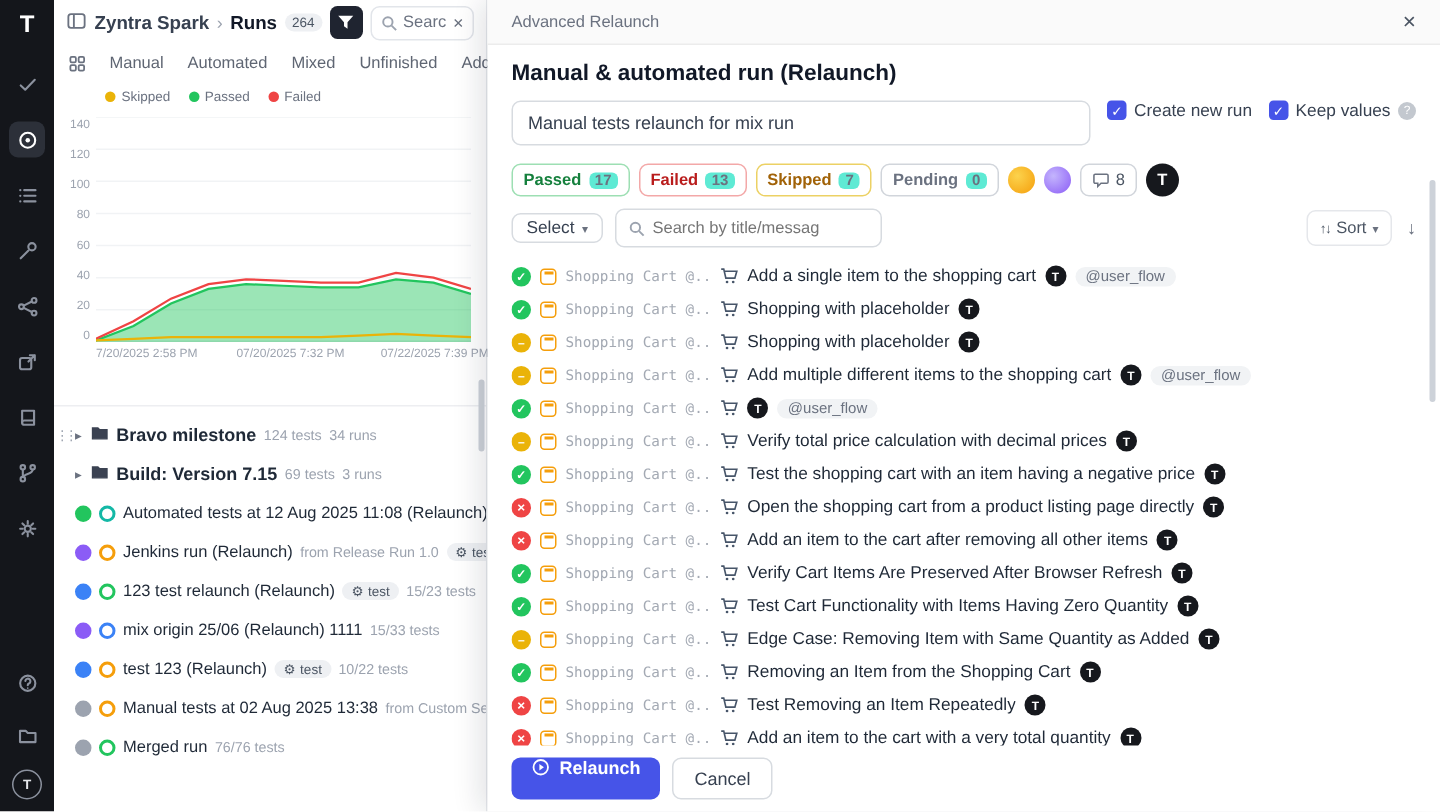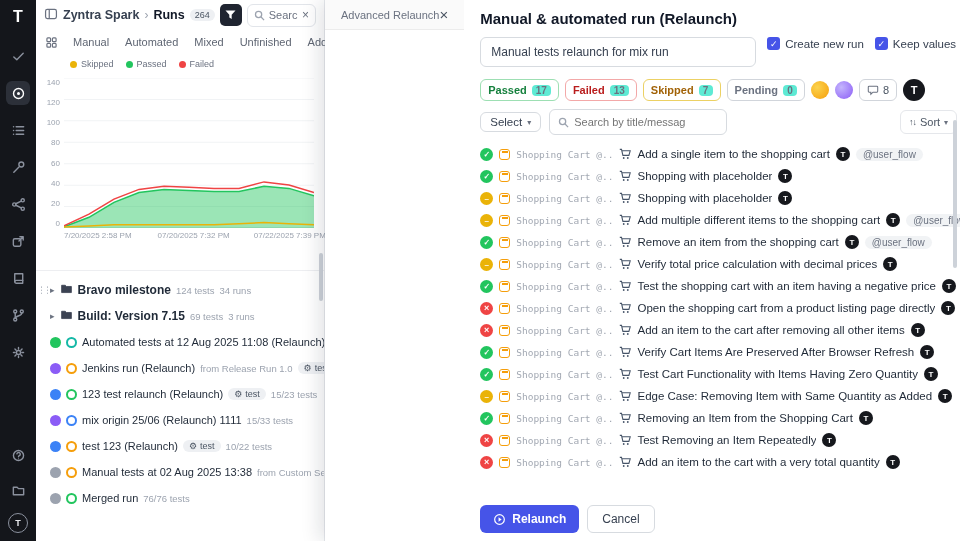--- a/index.html
+++ b/index.html
@@ -55,21 +55,21 @@
   .run-title{font-size:11px;color:#1f2937;white-space:nowrap;flex-shrink:0}
   .run-row.folder .run-title{font-weight:600;font-size:12px}
   .from{font-size:9.5px;color:#9ca3af;white-space:nowrap;flex-shrink:0}
   .meta{font-size:9.5px;color:#9ca3af;white-space:nowrap;flex-shrink:0}
   .badge-test{display:flex;align-items:center;gap:3px;background:#eef0f3;border-radius:8px;padding:1px 6px;font-size:9px;color:#4b5563;flex-shrink:0}
   .sb{position:absolute;width:4px;border-radius:2px;background:#cdd2d9}
   .sb-left{right:1px;top:253px;height:48px}
   .sb-modal{right:3px;top:120px;height:148px}
 
   
-  .modal{flex:1;display:flex;flex-direction:row;background:#fff;box-shadow:-6px 0 18px rgba(15,23,42,.12);position:relative;z-index:2;min-width:0}
+  .modal{flex:1;display:flex;flex-direction:column;background:#fff;box-shadow:-6px 0 18px rgba(15,23,42,.12);position:relative;z-index:2;min-width:0}
   .m-header{height:30px;background:#fafafa;border-bottom:1px solid #ececec;display:flex;align-items:center;padding:0 16px;font-size:11px;color:#6b7280;flex-shrink:0}
   .m-close{margin-left:auto;color:#4b5563;font-size:15px;cursor:pointer;line-height:1}
   .m-body{flex:1;display:flex;flex-direction:column;padding:10px 16px 8px;min-height:0}
   .m-title{font-size:15px;font-weight:bold;color:#111827;margin-bottom:10px}
   .name-row{display:flex;align-items:flex-start;gap:11px;margin-bottom:12px}
   .name-input{flex:1;height:30px;border:1px solid #d7dbe0;border-radius:6px;padding:0 10px;font-family:"Liberation Sans",sans-serif;font-size:12px;color:#374151;outline:none;min-width:0}
   .cb-group{display:flex;align-items:center;gap:5px;font-size:11.5px;color:#374151;flex-shrink:0;cursor:pointer}
   .cb{width:13px;height:13px;border-radius:3px;background:#4654e8;color:#fff;display:flex;align-items:center;justify-content:center;font-size:9px}
   .cb::after{content:"✓"}
   .info-ic{width:12px;height:12px;border-radius:50%;background:#c3c8cf;color:#fff;font-size:8px;display:flex;align-items:center;justify-content:center;cursor:pointer}
@@ -105,21 +105,21 @@
   .t-status.failed{background:#ef4444}.t-status.failed::after{content:"×";font-size:9px}
   .t-auto{width:11px;height:11px;border:1.4px solid #f59e0b;border-radius:3px;flex-shrink:0;position:relative}
   .t-auto::after{content:"";position:absolute;left:1.5px;right:1.5px;top:1.8px;height:1.3px;background:#f59e0b}
   .t-prefix{font-family:"DejaVu Sans Mono",monospace;font-size:9.5px;color:#a3a9b3;white-space:nowrap;flex-shrink:0}
   .cart-ic{flex-shrink:0;display:flex}
   .t-title{font-size:11.5px;color:#1f2937;white-space:nowrap;overflow:hidden;text-overflow:ellipsis}
   .mini-avatar{width:14px;height:14px;border-radius:50%;background:#16181d;color:#fff;font-size:8px;font-weight:bold;display:flex;align-items:center;justify-content:center;flex-shrink:0}
   .t-tag{background:#f1f3f5;border-radius:8px;padding:1px 7px;font-size:10px;color:#6b7280;white-space:nowrap;flex-shrink:0;cursor:pointer}
 
   .m-footer{display:flex;gap:8px;padding-top:8px;flex-shrink:0}
-  .btn-primary{display:flex;align-items:center;gap:6px;background:#4654e8;color:#fff;border:0;border-radius:6px;height:28px;padding:0 13px;font-size:12px;font-weight:600;cursor:pointer;font-family:"Liberation Sans",sans-serif}
+  .btn-primary{display:flex;gap:6px;background:#4654e8;color:#fff;border:0;border-radius:6px;height:28px;padding:0 13px;font-size:12px;font-weight:600;cursor:pointer;font-family:"Liberation Sans",sans-serif}
   .btn-secondary{display:flex;align-items:center;background:#fff;border:1px solid #d7dbe0;border-radius:6px;height:28px;padding:0 14px;font-size:12px;color:#374151;cursor:pointer;font-family:"Liberation Sans",sans-serif}
 </style>
 </head>
 <body>
 
 <div class="app">
 
   <aside class="rail">
     <div class="logo">T</div>
     <div class="rail-icon">
@@ -549,21 +549,20 @@
             <span class="t-status passed"></span>
             <span class="t-auto"></span>
             <span class="t-prefix">Shopping Cart @..</span>
             <span class="cart-ic">
               <svg viewBox="0 0 12 12" width="12" height="12" style="stroke:#475569;fill:none;stroke-width:1.1">
                 <path d="M0.8 1.4h1.7l1.4 6h6l1.3-4.6H3.1"></path>
                 <circle cx="4.7" cy="10" r="0.9" fill="#475569" stroke="none"></circle>
                 <circle cx="8.8" cy="10" r="0.9" fill="#475569" stroke="none"></circle>
               </svg>
             </span>
-            <span class="t-title">Remove an item from the shopping cart</span>
             <span class="mini-avatar">T</span>
             <span class="t-tag">@user_flow</span>
           </div>
 
           <div class="test-row">
             <span class="t-status skipped"></span>
             <span class="t-auto"></span>
             <span class="t-prefix">Shopping Cart @..</span>
             <span class="cart-ic">
               <svg viewBox="0 0 12 12" width="12" height="12" style="stroke:#475569;fill:none;stroke-width:1.1">

